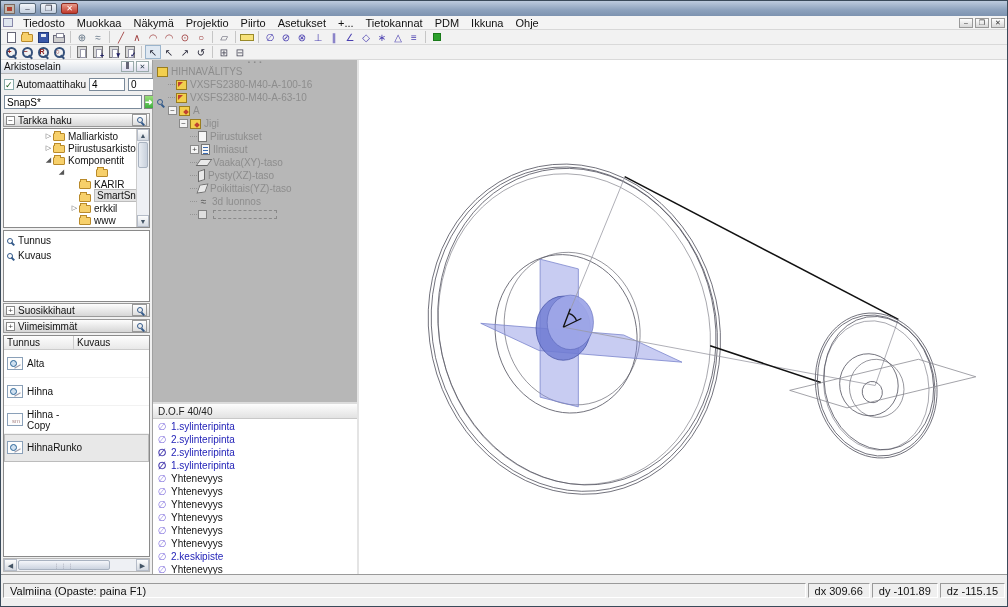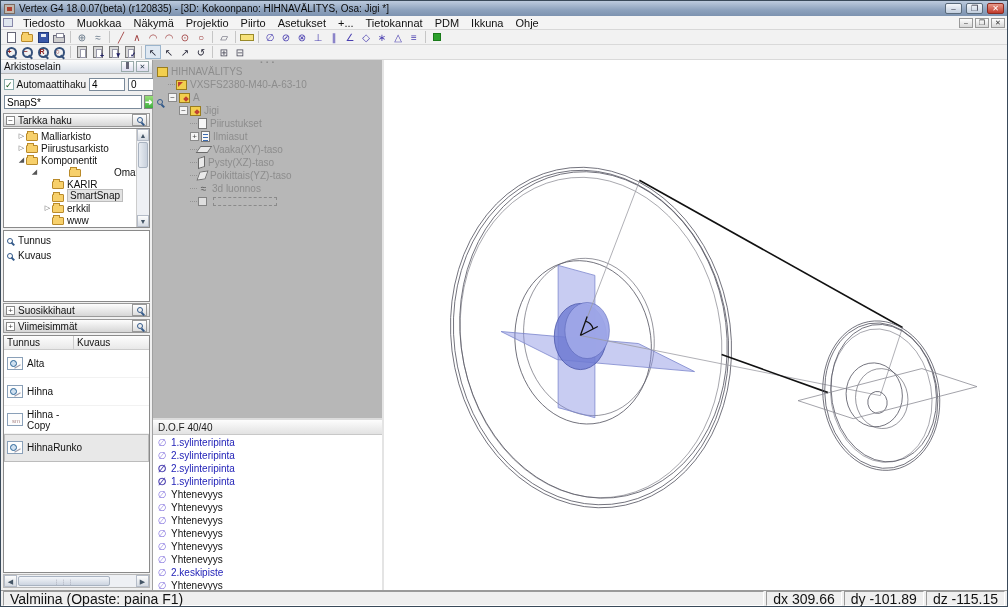--- a/index.html
+++ b/index.html
@@ -71,21 +71,21 @@
     display:flex;align-items:center;justify-content:center;font-size:9px;}
   .sq-btn.green{background:linear-gradient(#9adf7a,#3fae3f);color:#fff;font-weight:bold;}
   .icn-mag{width:6px;height:6px;border:1.5px solid #345a8a;border-radius:50%;position:relative;}
   .icn-mag::after{content:"";position:absolute;right:-3px;bottom:-2px;width:4px;height:1.5px;background:#345a8a;transform:rotate(45deg);}
   .hdr-bar{height:14px;margin:1px 2px;border:1px solid #999;background:linear-gradient(#fdfdfd,#d6d6d6);
     display:flex;align-items:center;padding:0 2px;gap:3px;font-size:10px;}
   .hdr-bar .boxmark{width:9px;height:9px;border:1px solid #888;background:#fff;font-size:8px;line-height:7px;text-align:center;color:#444;}
   .hdr-bar .magwrap{margin-left:auto;width:15px;height:12px;border:1px solid #999;background:linear-gradient(#fff,#ddd);
     display:flex;align-items:center;justify-content:center;}
   .treebox{height:100px;margin:0 2px;background:#fff;border:1px solid #8a8a8a;position:relative;overflow:hidden;}
-  .treebox .rows{position:absolute;left:0;top:1px;right:8px;}
+  .treebox .rows{position:absolute;left:0;top:1px;right:8px;padding-left:27px;}
   .trow{height:12px;display:flex;align-items:center;font-size:10px;white-space:nowrap;}
   .trow .expander{width:9px;font-size:7px;color:#555;text-align:center;flex:0 0 auto;}
   .icn-folder{width:12px;height:8px;background:#f7d06b;border:1px solid #b98a2a;border-radius:1px;position:relative;margin:2px 3px 0 0;flex:0 0 auto;}
   .icn-folder::before{content:"";position:absolute;top:-3px;left:0;width:5px;height:2px;background:#f7d06b;border:1px solid #b98a2a;border-bottom:none;}
   .trow.sel .tlabel{background:#e2e2e2;border:1px solid #bcbcbc;padding:0 2px;}
   .vscroll{position:absolute;right:0;top:0;bottom:0;width:13px;background:#eef0f4;border-left:1px solid #ccc;display:flex;flex-direction:column;}
   .vscroll .sbtn{height:12px;font-size:7px;text-align:center;line-height:11px;color:#456;background:linear-gradient(#fdfdfd,#d5dae2);border:1px solid #b5bcc8;}
   .vscroll .thumb{height:26px;margin:1px;background:linear-gradient(90deg,#e8ecf2,#c8d0dc);border:1px solid #a8b2c0;border-radius:2px;}
   .vscroll .fill{flex:1;}
   .filterbox{height:72px;margin:2px 2px 0 2px;background:#fff;border:1px solid #8a8a8a;padding:2px 3px;}
@@ -103,21 +103,21 @@
   .ic-part::after{content:"";position:absolute;right:1px;bottom:2px;width:7px;height:1px;background:#99a;transform:rotate(-30deg);}
   .ic-part.sm::before{display:none;}
   .ic-part.sm::after{content:"sm";background:none;transform:none;width:auto;height:auto;font-size:6px;color:#a88;right:2px;bottom:1px;}
   .hscroll{height:14px;margin:1px 2px 2px 2px;display:flex;align-items:stretch;border:1px solid #b8b8b8;background:#eef0f4;flex:0 0 auto;}
   .hscroll .sbtn{width:13px;font-size:7px;text-align:center;line-height:12px;color:#456;background:linear-gradient(#fdfdfd,#d5dae2);border:1px solid #b5bcc8;}
   .hscroll .thumb{width:92px;margin:1px;background:linear-gradient(#f4f6fa,#ccd4e0);border:1px solid #a8b2c0;border-radius:2px;
     display:flex;align-items:center;justify-content:center;font-size:6px;color:#889;letter-spacing:1px;}
   .hscroll .fill{flex:1;}
 
   
-  .mid{width:231px;flex:0 0 auto;background:#b7b7b7;border-right:2px solid #e4e4e4;display:flex;flex-direction:column;}
+  .mid{width:206px;flex:0 0 auto;background:#b7b7b7;border-right:2px solid #e4e4e4;display:flex;flex-direction:column;}
   .grip{height:4px;display:flex;justify-content:center;align-items:center;color:#8a8a8a;font-size:6px;letter-spacing:1px;flex:0 0 auto;}
   .mtree{padding:1px 0 0 2px;flex:0 0 auto;}
   .mrow{height:13px;display:flex;align-items:center;font-size:10px;color:#8d8d8d;white-space:nowrap;}
   .bexp{width:9px;height:9px;border:1px solid #8a8a8a;background:#f4f4f4;color:#444;font-size:8px;line-height:7px;text-align:center;margin-right:2px;flex:0 0 auto;}
   .conn{width:7px;border-top:1px dotted #949494;margin-right:1px;flex:0 0 auto;}
   .mico{margin-right:3px;flex:0 0 auto;display:inline-block;}
   .ic-asm{width:11px;height:10px;background:#f2cf4e;border:1px solid #9a7d1e;}
   .ic-cmp{width:11px;height:10px;background:#f2cf4e;border:1px solid #9a7d1e;position:relative;}
   .ic-cmp::after{content:"";position:absolute;left:1px;top:1px;border-left:5px solid #c04030;border-bottom:5px solid transparent;}
   .ic-edit{width:11px;height:10px;background:#f2cf4e;border:1px solid #9a7d1e;position:relative;}
@@ -141,33 +141,32 @@
   .drow{height:13px;display:flex;align-items:center;gap:4px;padding-left:4px;font-size:10px;}
   .dico{color:#8a7ae0;font-size:10px;width:10px;text-align:center;}
   .drow.boldic .dico{color:#4a3fb0;font-weight:bold;}
   .drow .dlabel.blue{color:#2323b8;}
 
   
   .canvas{flex:1;background:#fff;position:relative;min-width:0;}
   .canvas svg{position:absolute;inset:0;}
 
   
-  .statusbar{height:16px;background:#efefef;border-top:1px solid #9a9a9a;display:flex;align-items:center;
-    padding:6px 2px;gap:2px;font-size:14px;flex:0 0 auto;}
+  .statusbar{height:32px;background:#efefef;border-top:1px solid #9a9a9a;display:flex;align-items:center;
+    padding:6px 2px;gap:2px;font-size:11px;flex:0 0 auto;}
   .seg{height:15px;border:1px solid;border-color:#9a9a9a #fff #fff #9a9a9a;display:flex;align-items:center;padding:0 6px;background:#efefef;white-space:nowrap;}
   .seg.msg{flex:1;}
 </style>
 </head>
 <body>
 
 <div id="window">
 
   <div class="titlebar">
     <span class="app-icon"></span>
-    <span class="title-text">Vertex G4 18.0.07(beta) (r120835) - [3D: Kokoonpano: HIHNAVÄLITYS, Osa: Jigi *]</span>
     <span class="winbtn">–</span>
     <span class="winbtn">❐</span>
     <span class="winbtn close">✕</span>
   </div>
 
   <div class="menubar">
     <span class="mdi-icon"></span>
     <span class="menu-items">
         <span class="menu-item">Tiedosto</span>
         <span class="menu-item">Muokkaa</span>
@@ -435,20 +434,25 @@
     <div class="mid">
       <div class="grip">▪ ▪ ▪</div>
       <div class="mtree" id="model-tree-rows">
           <div class="mrow" style="padding-left: 2px;">
             <span class="mico ic-asm"></span>
             <span>HIHNAVÄLITYS</span>
           </div>
           <div class="mrow" style="padding-left: 13px;">
             <span class="conn"></span>
             <span class="mico ic-cmp"></span>
+            <span>VXSFS2380-M40-A-100-16</span>
+          </div>
+          <div class="mrow" style="padding-left: 13px;">
+            <span class="conn"></span>
+            <span class="mico ic-cmp"></span>
             <span>VXSFS2380-M40-A-63-10</span>
           </div>
           <div class="mrow" style="padding-left: 13px;">
             <span class="bexp">−</span>
             <span class="mico ic-edit"></span>
             <span>A</span>
           </div>
           <div class="mrow" style="padding-left: 24px;">
             <span class="bexp">−</span>
             <span class="mico ic-edit"></span>

